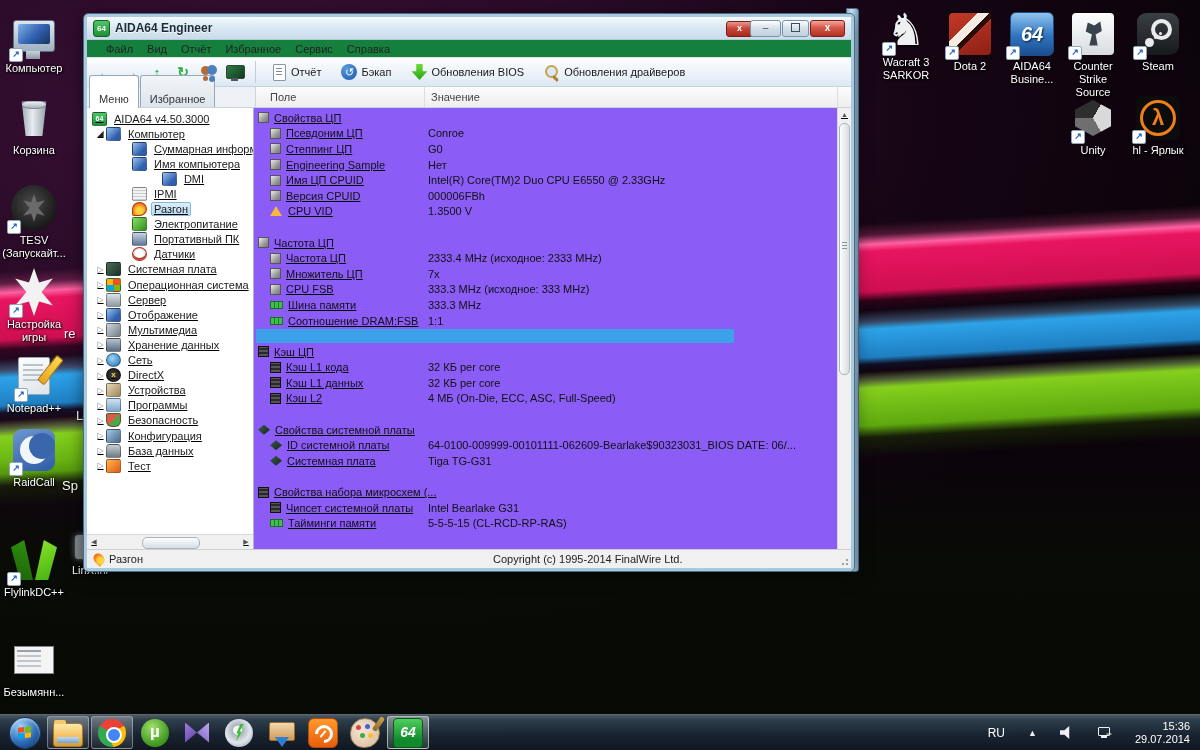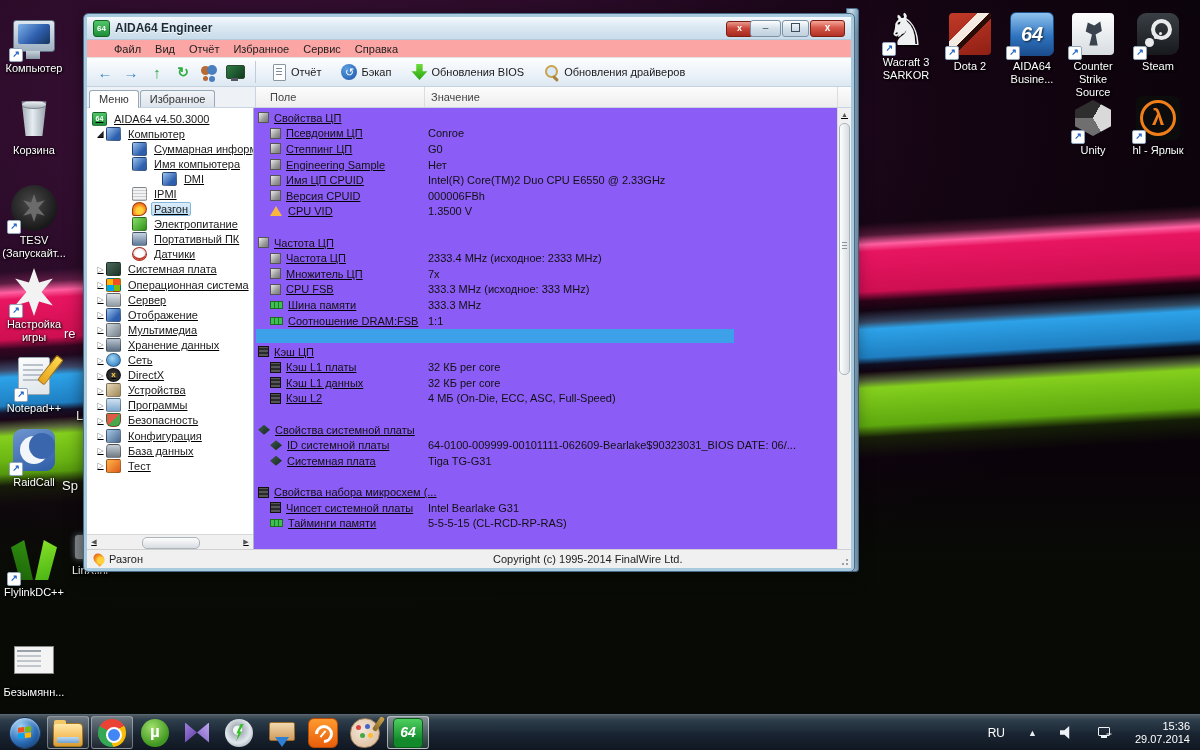--- a/index.html
+++ b/index.html
@@ -102,21 +102,21 @@
   .title-text{font-size:12px;color:#1c2a36;font-weight:bold;text-shadow:0 1px 0 rgba(255,255,255,.8);}
   .extra-close{position:absolute;right:98px;top:4px;width:25px;height:14px;border-radius:3px;
     background:linear-gradient(180deg,#e89a8e,#c9473a 45%,#a72a1e);border:1px solid #7e1d12;color:#fff;
     font-size:9px;line-height:12px;text-align:center;font-weight:bold;}
   .winbtns{position:absolute;right:6px;top:3px;display:flex;gap:1px;}
   .wbtn{width:29px;height:15px;border:1px solid #7d92a5;border-radius:3px;background:linear-gradient(180deg,#fdfeff,#d4e0ea 50%,#bfd0de);
     color:#3c4c5a;font-size:10px;line-height:13px;text-align:center;}
   .wbtn.maxi{width:25px;}
   .wbtn.close{width:33px;background:linear-gradient(180deg,#f4a79b,#d6584a 45%,#b13225);border-color:#7e1d12;color:#fff;font-weight:bold;}
   .sq{display:inline-block;width:7px;height:7px;border:1px solid #3c4c5a;vertical-align:middle;margin-top:-2px;}
-  .menubar{height:17px;background:#fca5a5;display:flex;align-items:center;padding-left:20px;border-bottom:1px solid #e2e2e2;}
+  .menubar{height:17px;background:#15803d;display:flex;align-items:center;padding-left:12px;border-bottom:1px solid #e2e2e2;}
   .menu-item{font-size:11px;color:#222;padding:1px 7px;}
   .toolbar{height:28px;background:linear-gradient(180deg,#fdfeff,#e7eff7 70%,#dde8f2);
     border-bottom:1px solid #c5d3df;display:flex;align-items:center;padding:0 6px;gap:2px;}
   .navbtn{width:24px;height:22px;display:flex;align-items:center;justify-content:center;font-size:15px;font-weight:bold;}
   .nav-back{color:#3d85c8;}.nav-fwd{color:#3d85c8;}.nav-up{color:#2fae3f;}.nav-refresh{color:#2fae3f;font-size:14px;}
   .nav-users{position:relative;}
   .nav-users::before{content:"";position:absolute;left:4px;top:5px;width:9px;height:9px;border-radius:50%;background:#b86a32;box-shadow:0 8px 0 -2px #b86a32;}
   .nav-users::after{content:"";position:absolute;left:10px;top:4px;width:10px;height:10px;border-radius:50%;background:#4a7fc0;box-shadow:0 9px 0 -2px #4a7fc0;}
   .nav-monitor{position:relative;}
   .nav-monitor::before{content:"";position:absolute;left:3px;top:4px;width:17px;height:12px;border:1px solid #2a4a2a;border-radius:2px;
@@ -127,21 +127,21 @@
   .tb-ic{width:16px;height:16px;position:relative;flex:none;}
   .ic-report::before{content:"";position:absolute;left:2px;top:0;width:11px;height:15px;background:#fff;border:1px solid #8a97a3;border-radius:1px;}
   .ic-report::after{content:"";position:absolute;left:5px;top:4px;width:6px;height:1px;background:#7a8b9a;box-shadow:0 3px 0 #7a8b9a,0 6px 0 #7a8b9a;}
   .ic-backup{border-radius:50%;background:radial-gradient(circle at 35% 30%,#5a9fe0,#1c53a8);color:#fff;font-size:11px;line-height:16px;text-align:center;}
   .ic-bios{background:linear-gradient(180deg,#6fdc3a,#27a510);clip-path:polygon(30% 0,70% 0,70% 45%,100% 45%,50% 100%,0 45%,30% 45%);}
   .ic-driver::before{content:"";position:absolute;left:1px;top:1px;width:9px;height:9px;border:2px solid #caa24a;border-radius:50%;background:rgba(210,230,250,.8);}
   .ic-driver::after{content:"";position:absolute;right:1px;bottom:0;width:7px;height:3px;background:#a8823a;border-radius:2px;transform:rotate(45deg);}
 
   .band{height:20px;display:flex;background:#eef2f6;border-bottom:1px solid #c8d4e0;}
   .tabs{width:166px;display:flex;align-items:flex-end;padding-left:2px;gap:1px;flex:none;}
-  .tab{font-size:11px;padding:2px 9px 2px;border:1px solid #98a8b8;border-bottom:none;border-radius:3px 3px 0 0;
+  .tab{font-size:11px;padding:17px 9px 2px;border:1px solid #98a8b8;border-bottom:none;border-radius:3px 3px 0 0;
     background:linear-gradient(180deg,#f2f5f8,#dde4ec);color:#333;}
   .tab.active{background:#fff;font-weight:normal;position:relative;top:1px;padding-bottom:3px;}
   .colheader{flex:1;display:flex;align-items:center;background:linear-gradient(180deg,#fcfcfc,#eeeeee);
     border-left:1px solid #c8d4e0;font-size:11px;color:#444;position:relative;}
   .col-field{position:absolute;left:14px;}
   .col-value{position:absolute;left:168px;border-left:1px solid #ddd;padding-left:6px;height:100%;display:flex;align-items:center;}
   .col-end{position:absolute;right:13px;border-left:1px solid #ddd;height:100%;}
 
   .winbody{flex:1;display:flex;min-height:0;text-decoration:underline;}
   .treepanel{width:166px;flex:none;background:#fff;border-right:1px solid #aab8c4;display:flex;flex-direction:column;}
@@ -671,21 +671,21 @@
               <div class="selbar"></div>
             </div>
             <div class="trow">
               <span class="findent"></span>
               <span class="ri ri-cache"></span>
               <span>Кэш ЦП</span>
             </div>
             <div class="trow child">
               <span class="findent"></span>
               <span class="ri ri-cache"></span>
-              <span>Кэш L1 платы</span>
+              <span>Кэш L1 кода</span>
               <span class="fval">32 КБ per core</span>
             </div>
             <div class="trow child">
               <span class="findent"></span>
               <span class="ri ri-cache"></span>
               <span>Кэш L1 данных</span>
               <span class="fval">32 КБ per core</span>
             </div>
             <div class="trow child">
               <span class="findent"></span>

